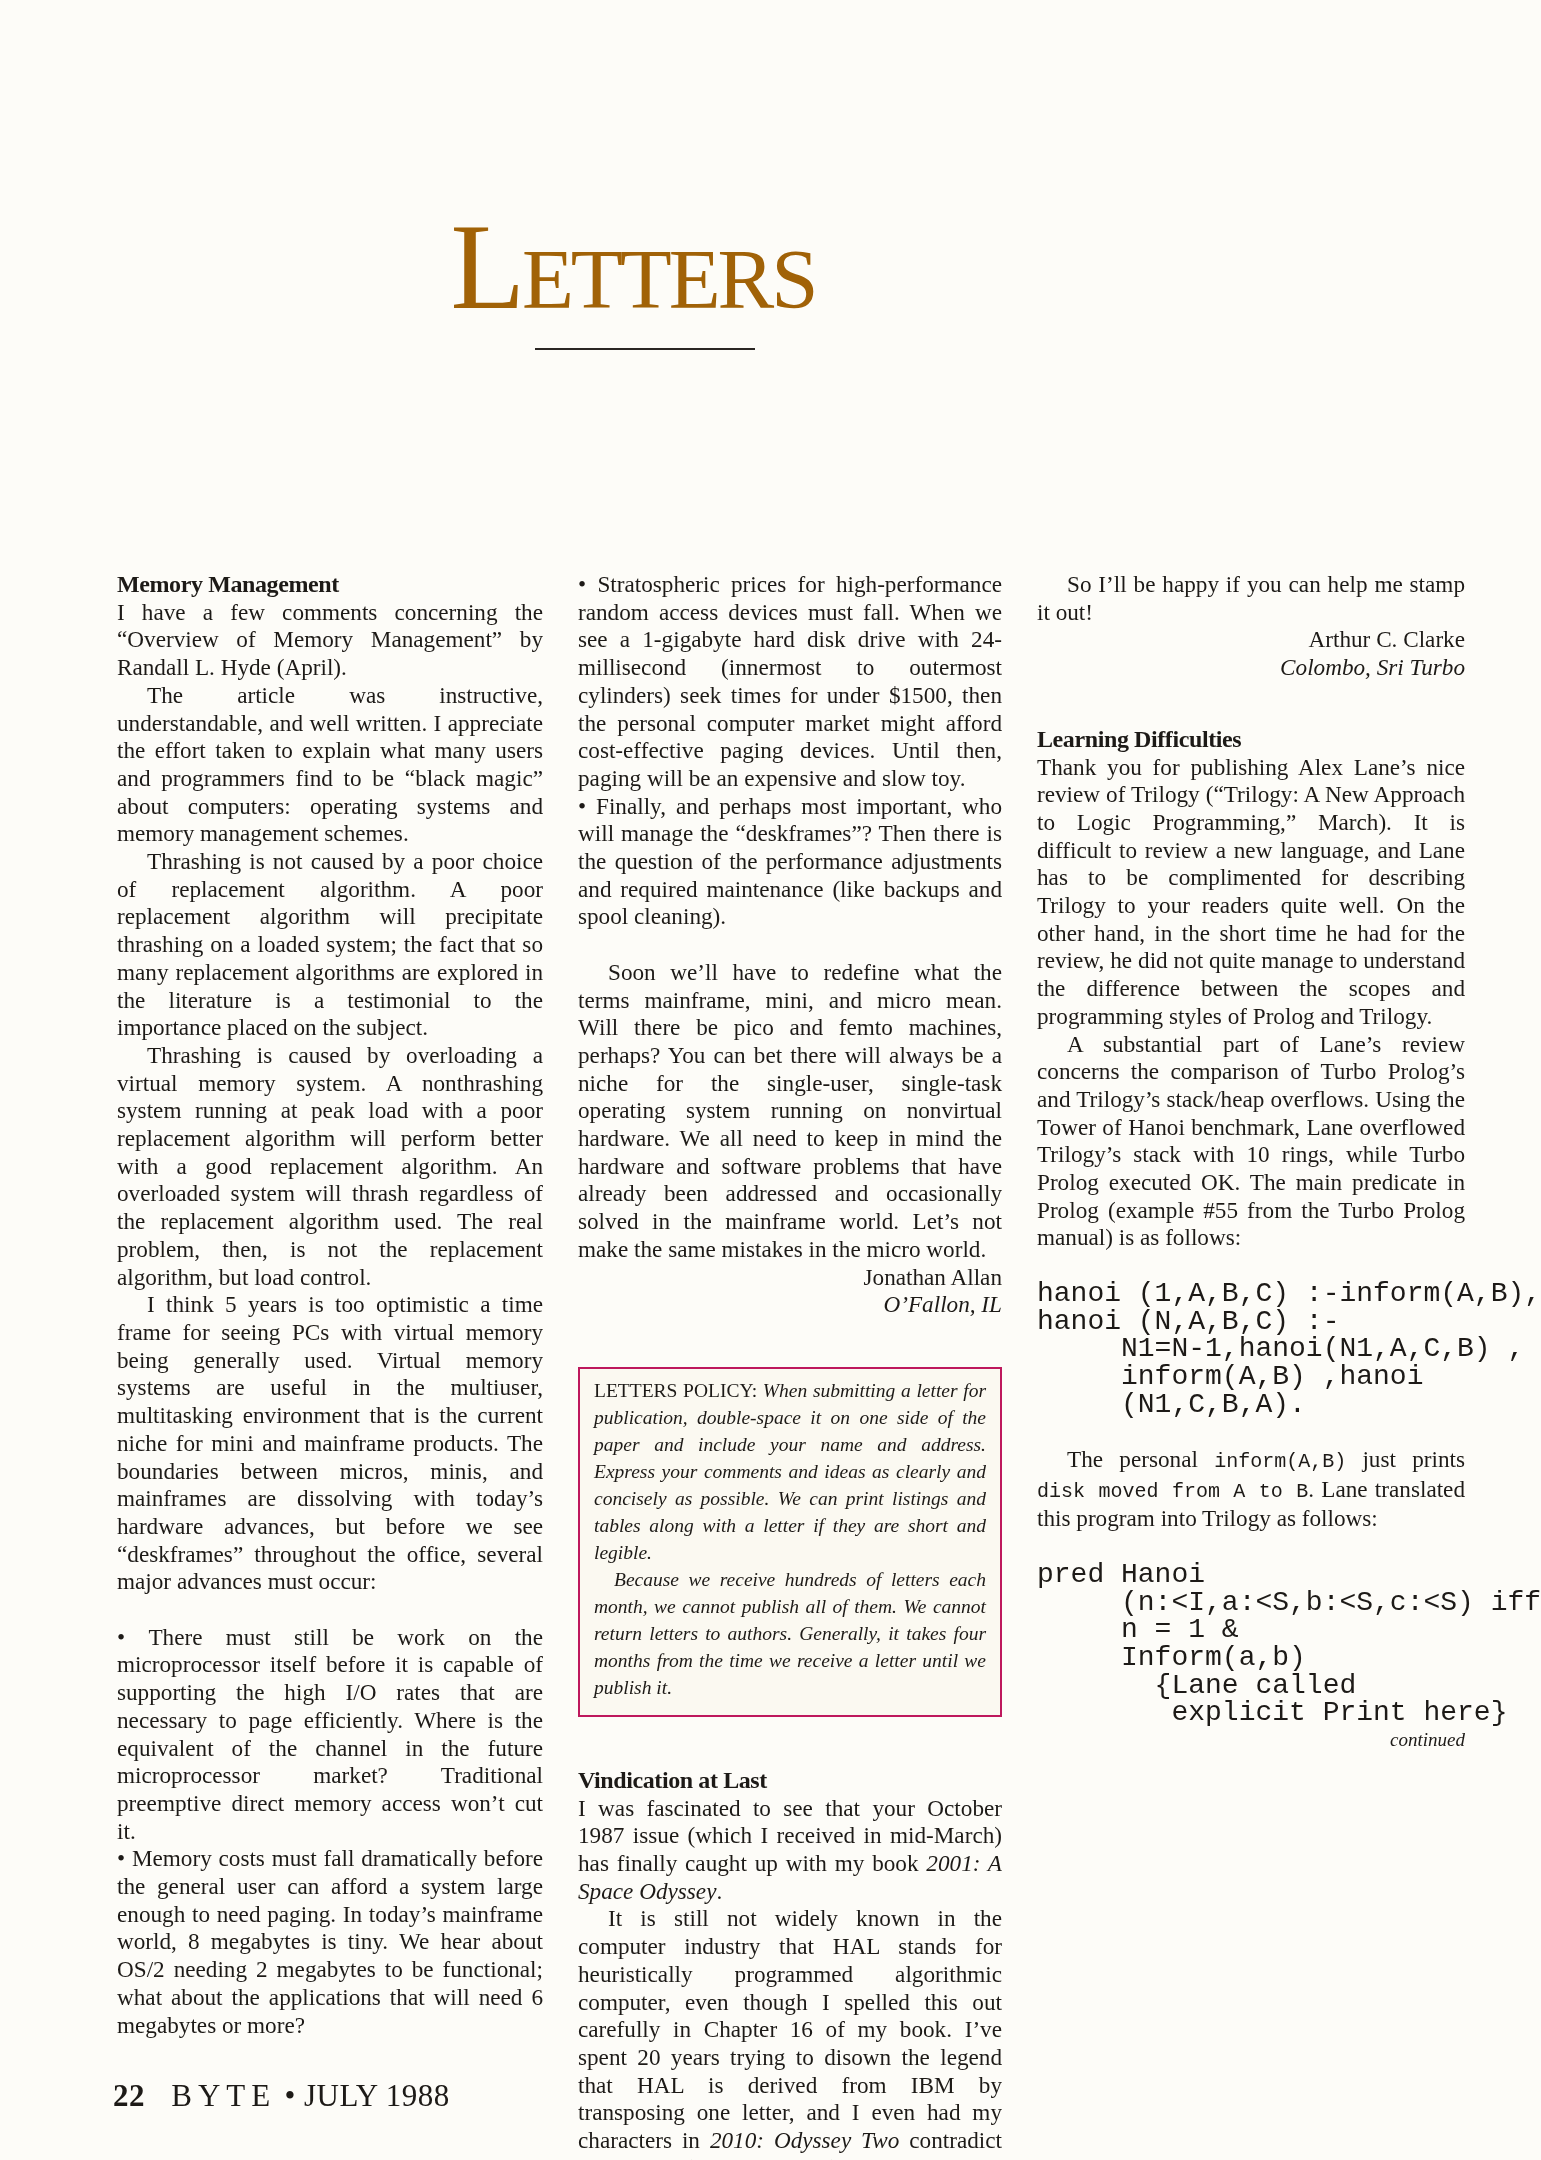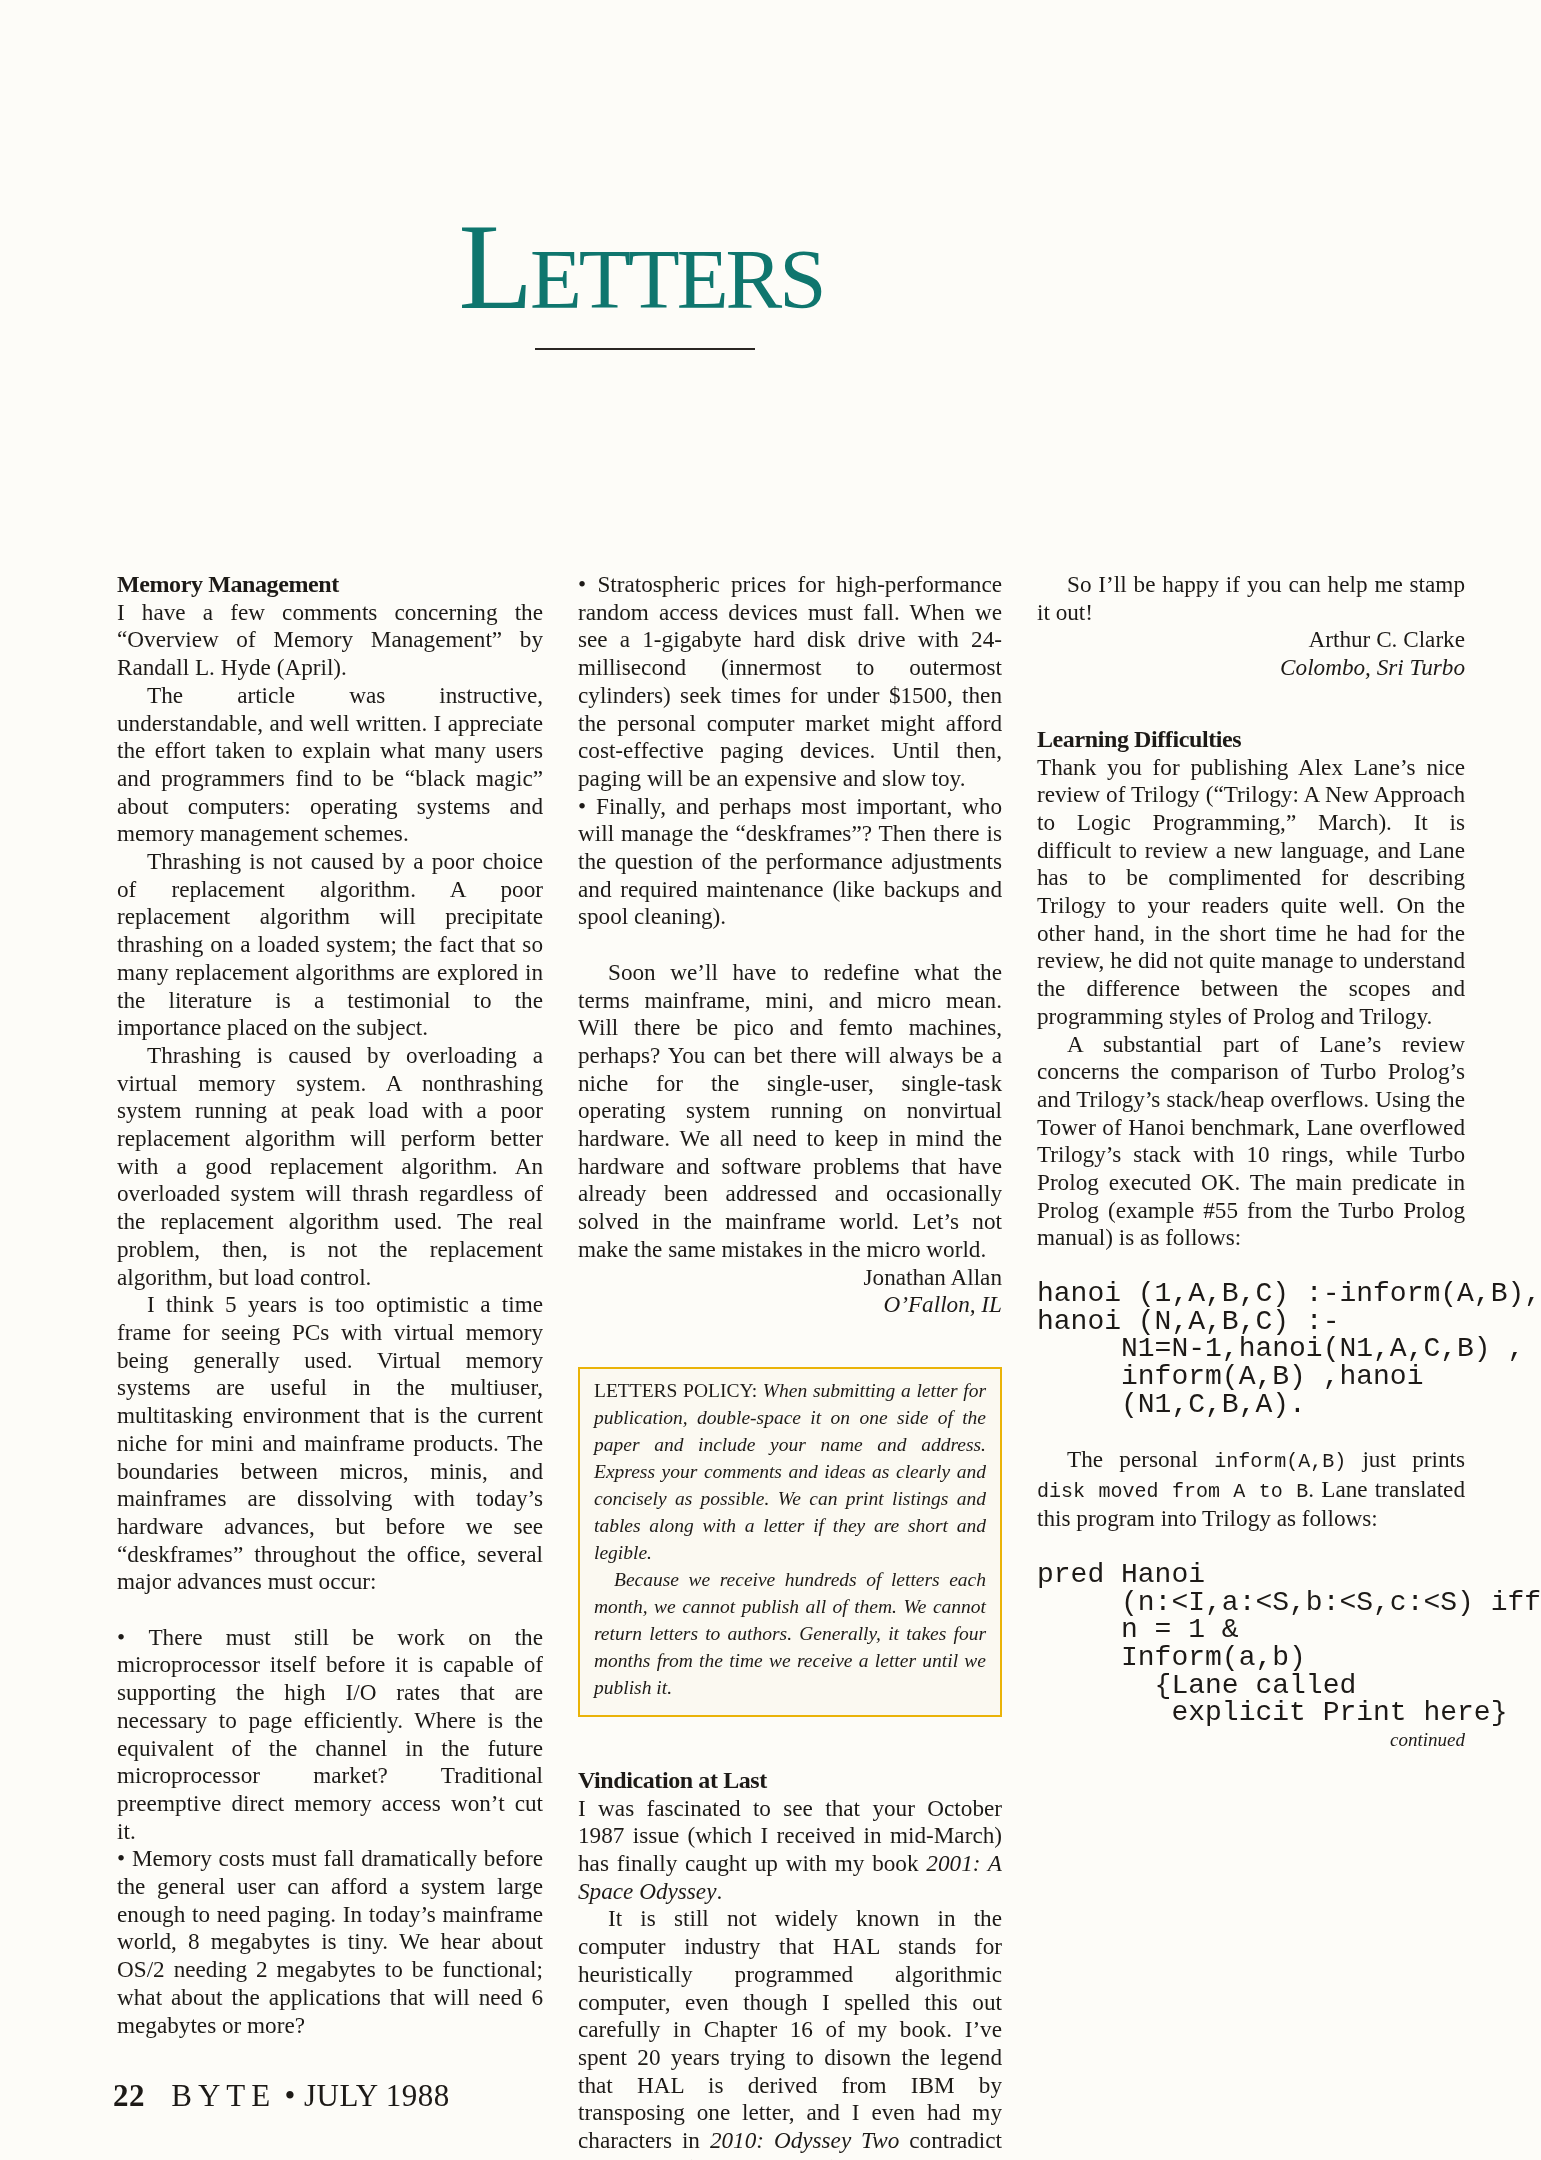--- a/index.html
+++ b/index.html
@@ -3,25 +3,25 @@
 <meta charset="utf-8">
 <style>
   html, body { margin: 0; padding: 0; }
   body {
     width: 1541px; height: 2160px; position: relative; overflow: hidden;
     background: #fdfcf8;
     color: #1d1a17;
     font-family: "Liberation Serif", "DejaVu Serif", serif;
   }
   .title {
-    position: absolute; left: 16px; width: 1250px; top: 206px;
+    position: absolute; left: 8px; width: 1250px; top: 206px;
     text-align: center;
     font-family: "Liberation Serif", serif;
     font-size: 122px; line-height: 122px; letter-spacing: -3px;
-    color: #0f766e;
+    color: #a16207;
     font-variant: small-caps;
   }
   .title-rule {
     position: absolute; left: 535px; top: 348px; width: 220px; height: 2px;
     background: #2a2623;
   }
   .col {
     position: absolute; top: 571px;
     font-size: 23.2px; line-height: 27.7px;
     text-align: justify; hyphens: manual; margin-left: 17px;
@@ -37,21 +37,21 @@
   }
   .gap { height: 27.7px; }
   .sig { text-align: right; }
   .sig-place { text-align: right; font-style: italic; }
   .mono { font-family: "Liberation Mono", "DejaVu Sans Mono", monospace; font-size: 20px; }
   .code {
     margin: 0; font-family: "Liberation Mono", "DejaVu Sans Mono", monospace;
     font-size: 28px; line-height: 27.7px; white-space: pre; text-align: left;
   }
   .policy {
-    border: 2px solid #eab308;
+    border: 2px solid #be185d;
     padding: 8px 14px 14px 14px;
     margin-top: 4px;
     font-size: 19.5px; line-height: 27px;
     background: #fbf9f1;
     text-align: justify;
   }
   .policy .lead { font-style: normal; }
   .policy .it { font-style: italic; }
   .policy p { margin: 0; }
   .policy p.ind { text-indent: 20px; }

